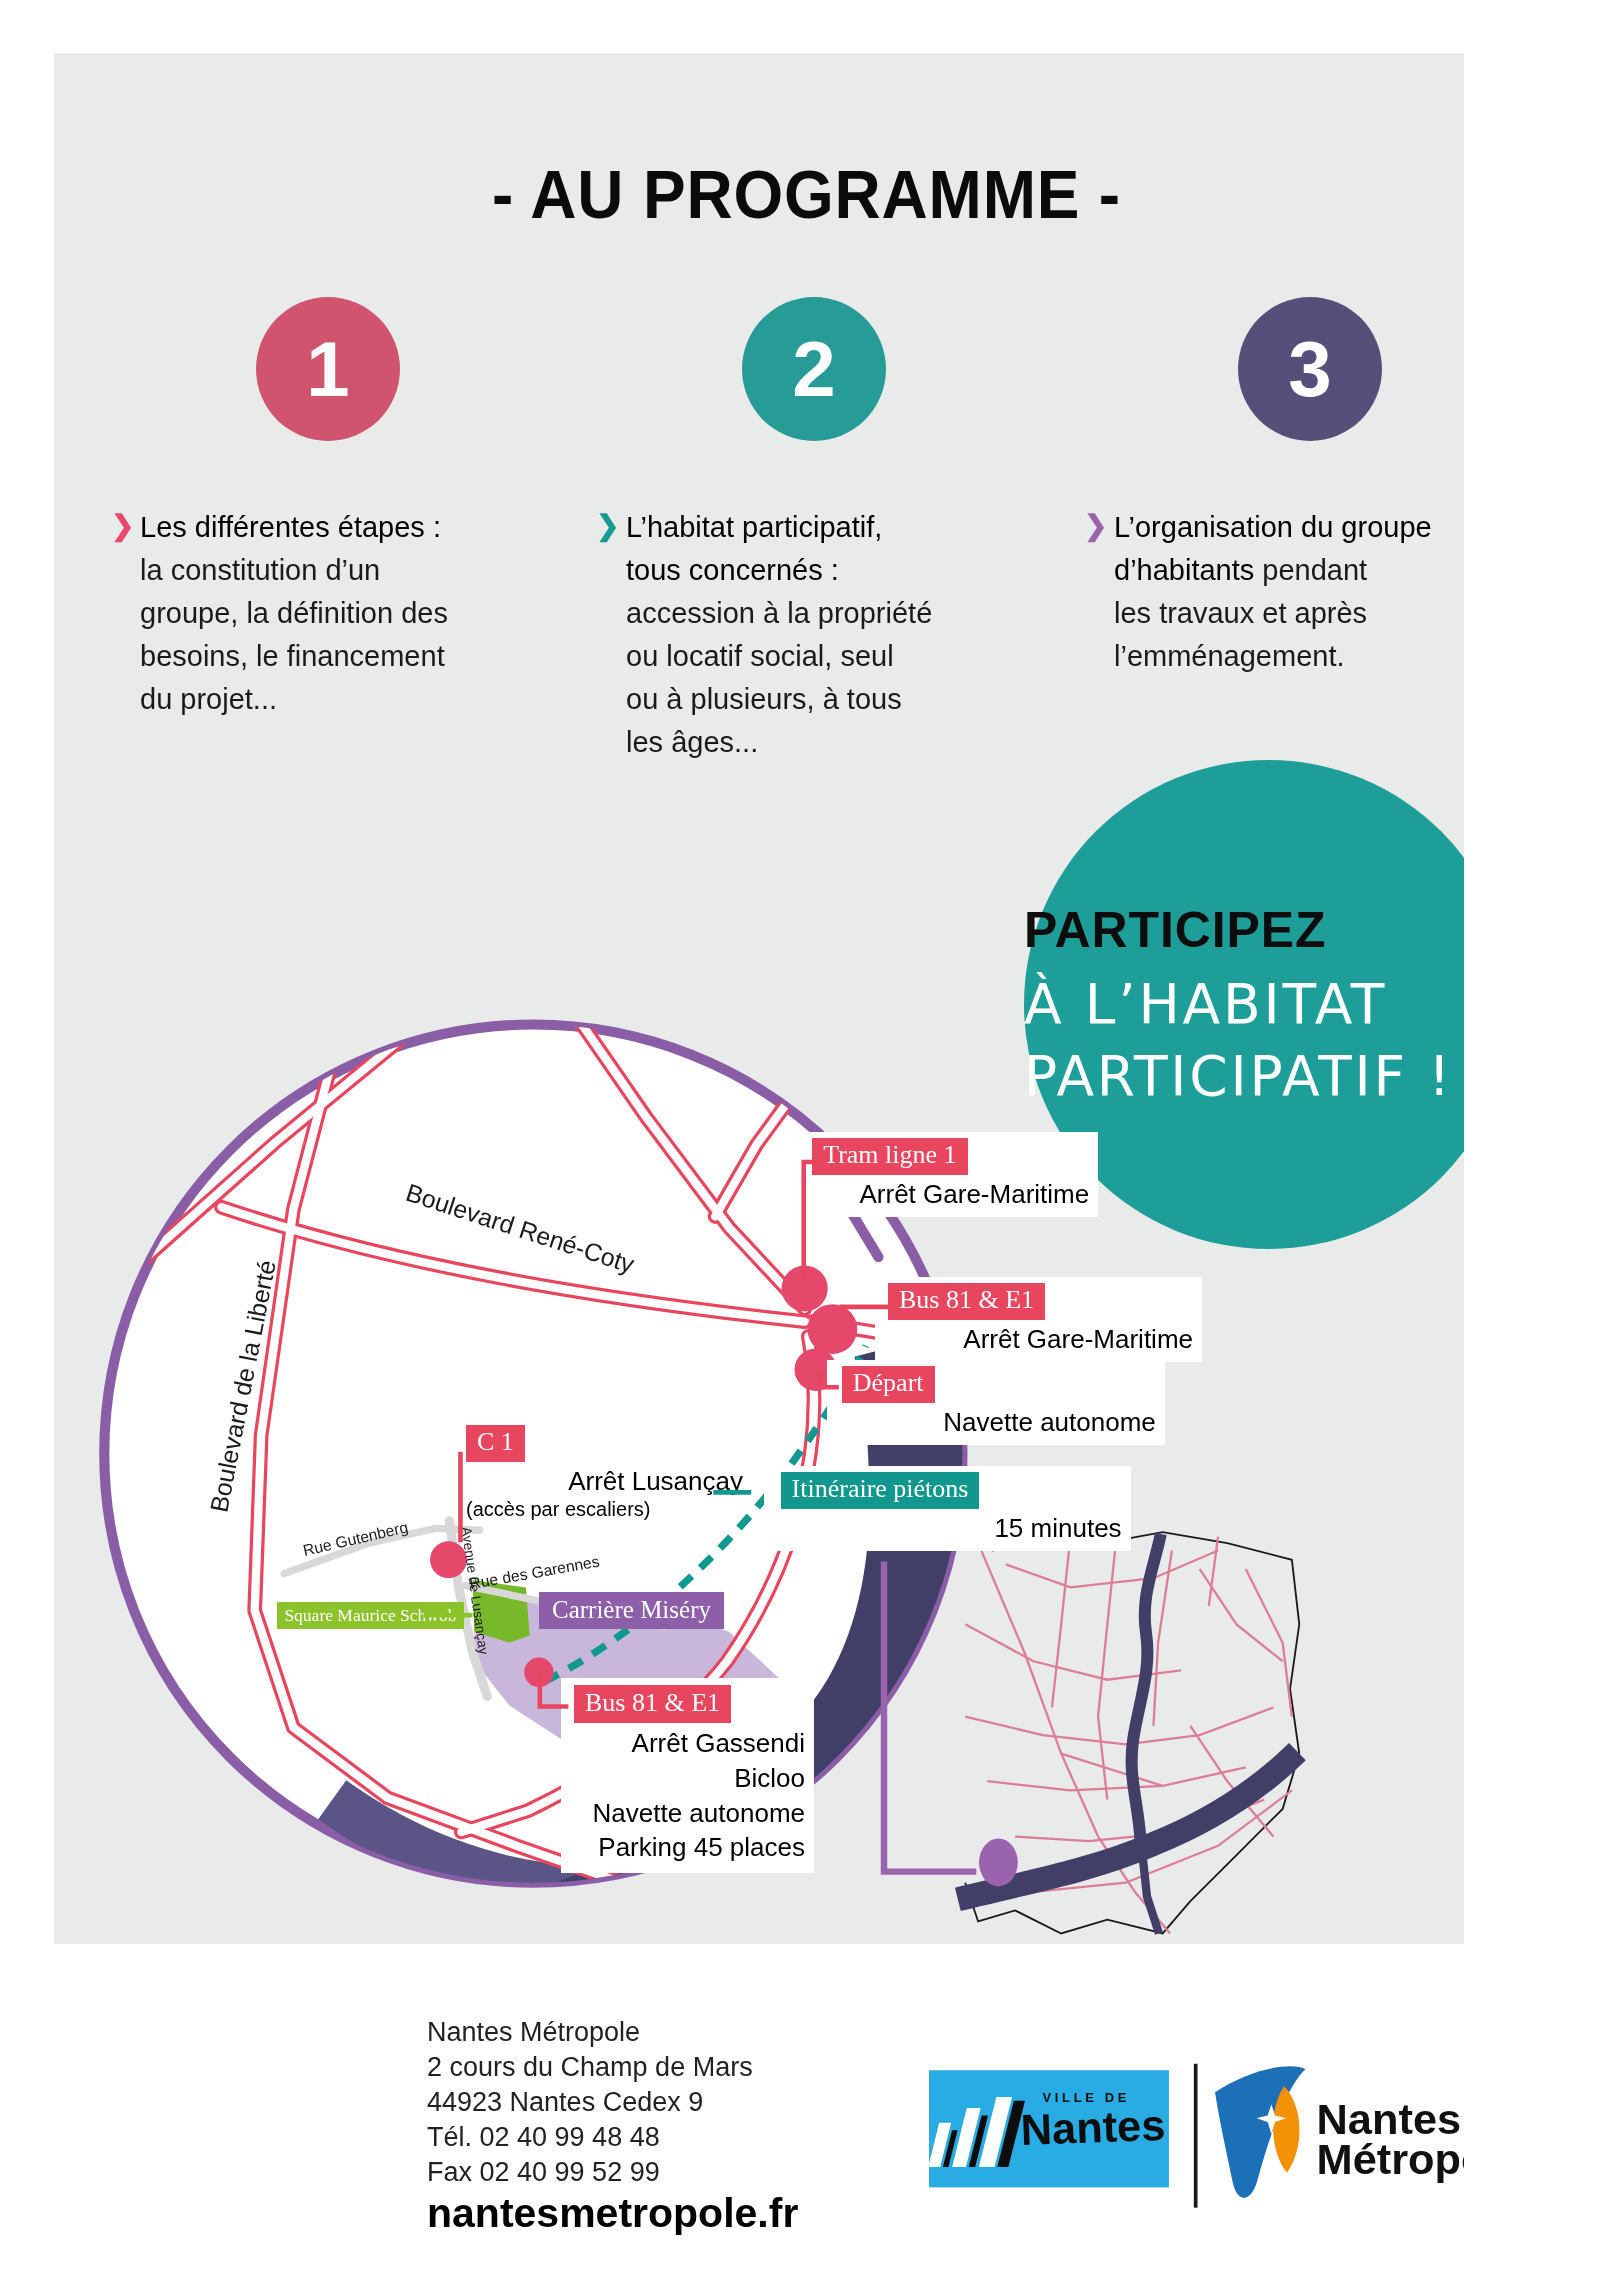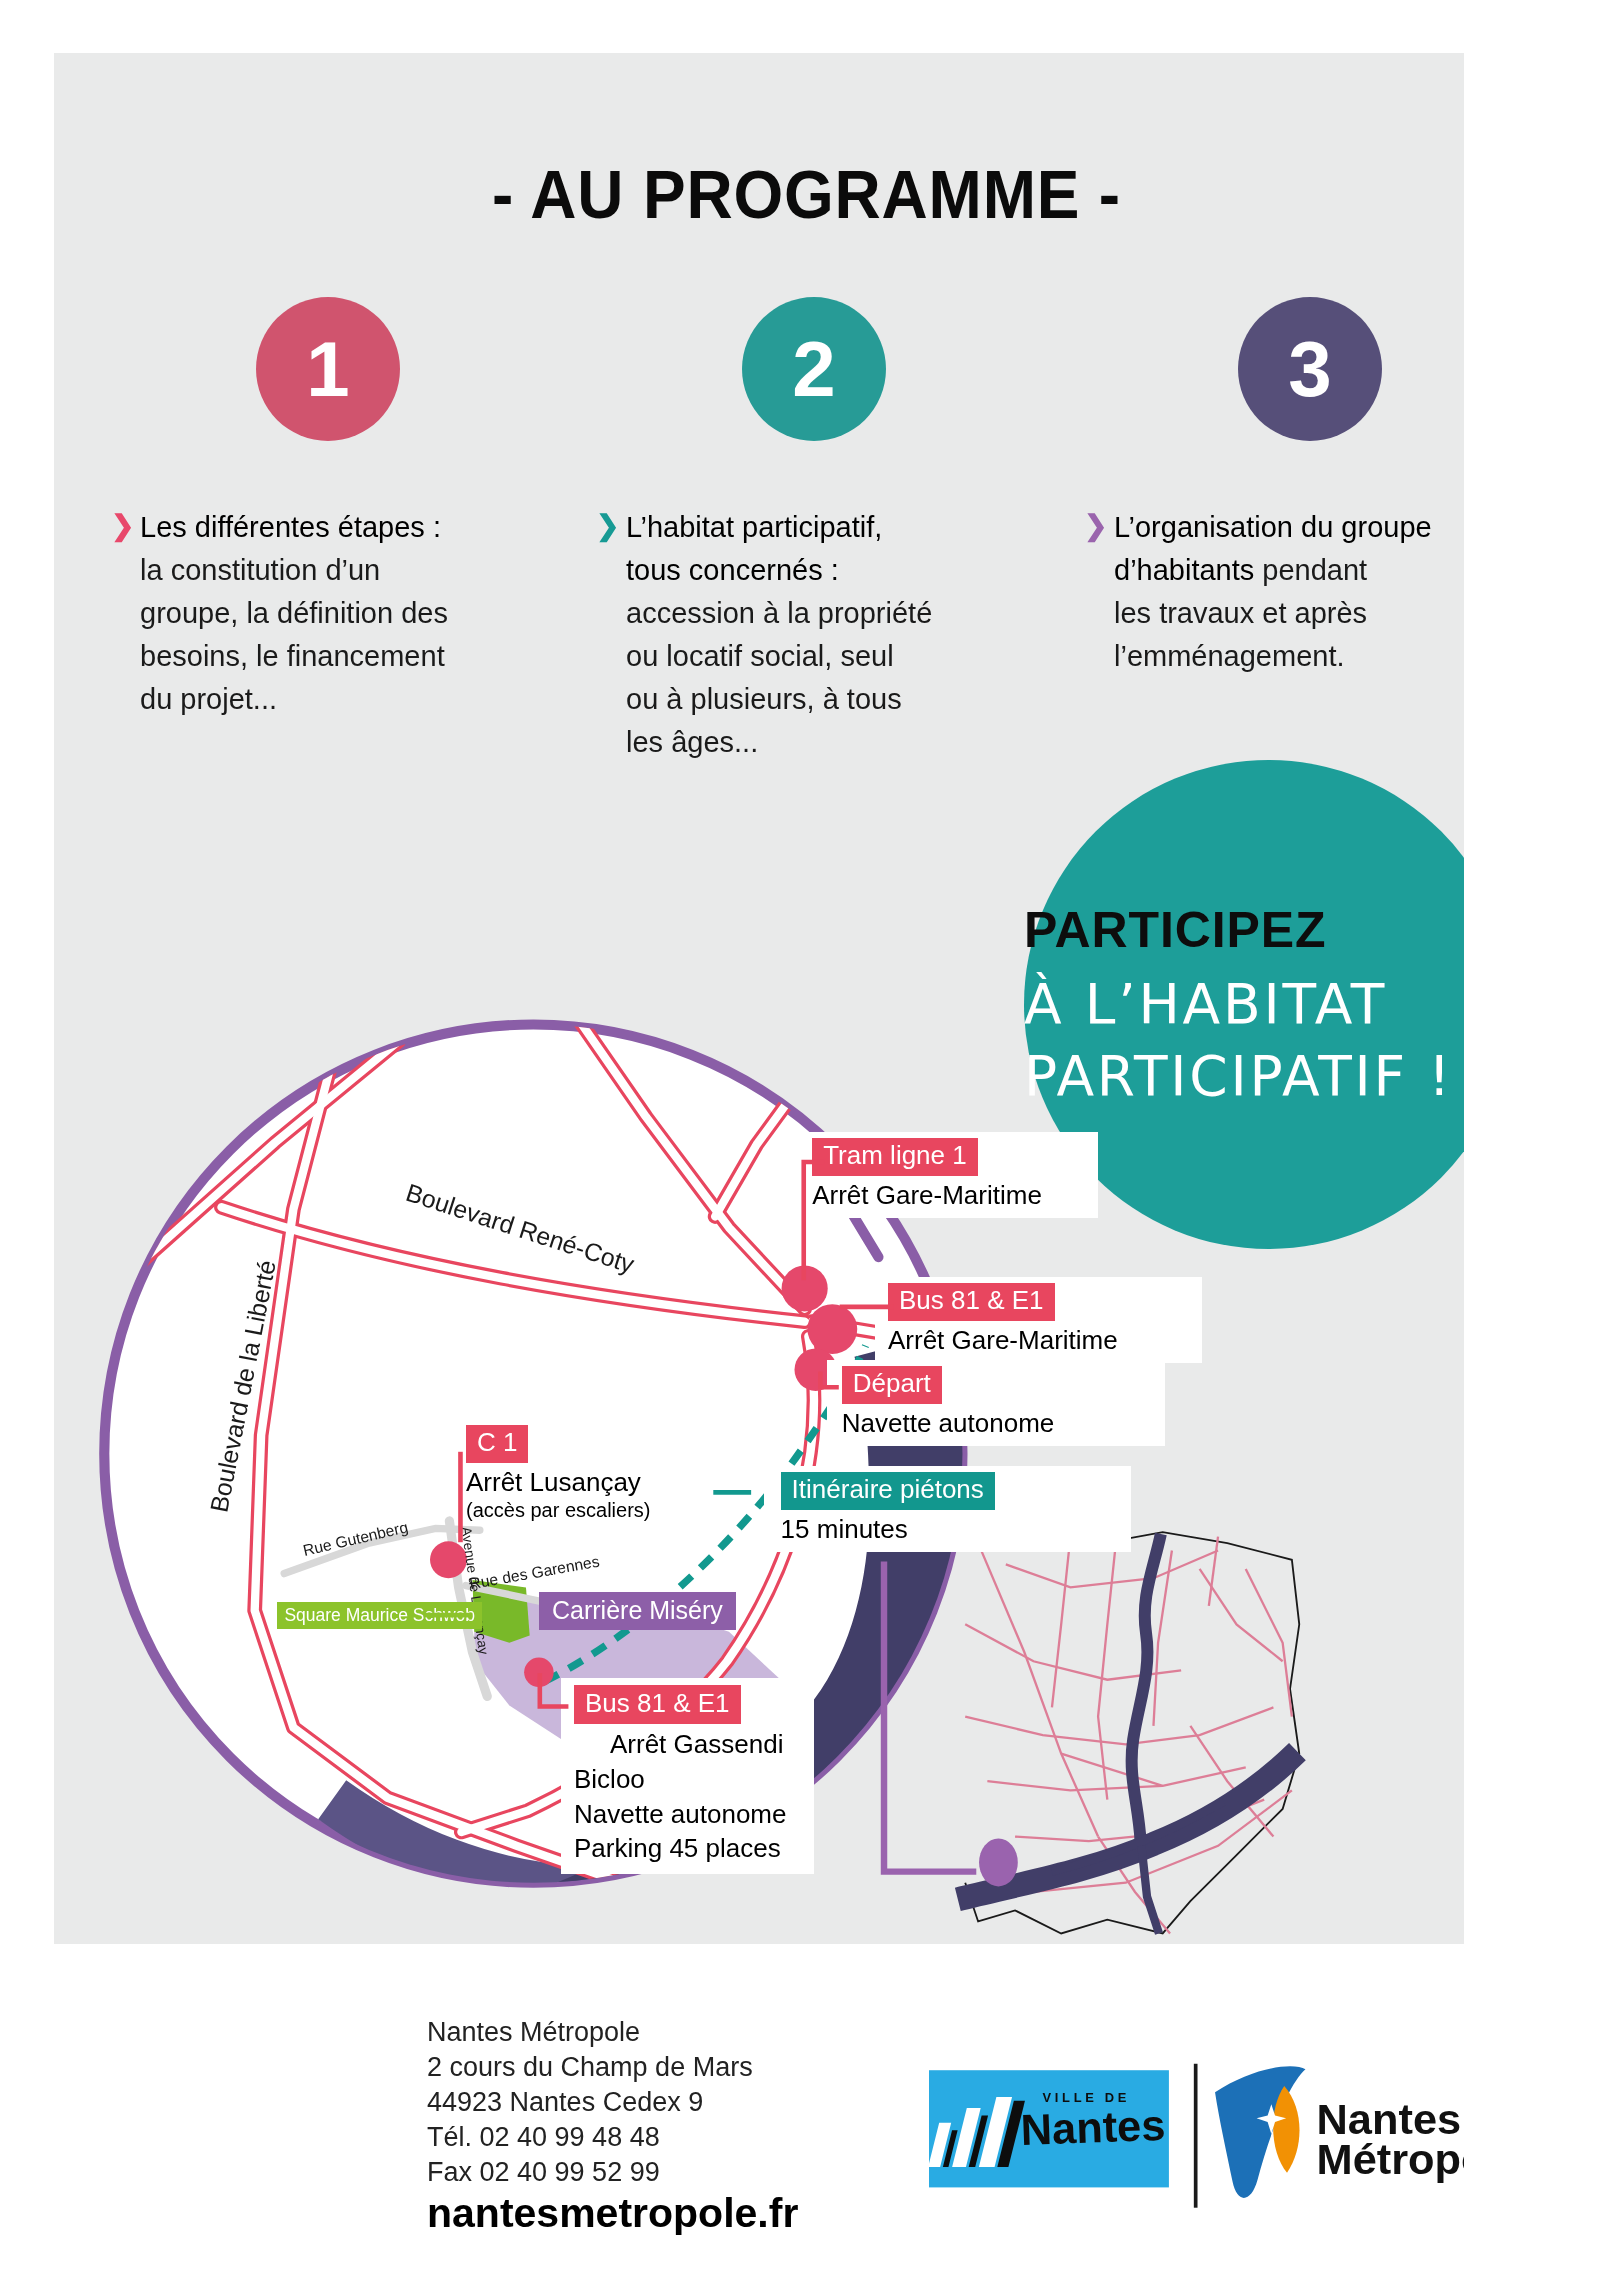--- a/index.html
+++ b/index.html
@@ -23,26 +23,26 @@
   .col2{left:626px;top:506px;}
   .col3{left:1114px;top:506px;}
   .b{font-weight:400;color:#000;}
   .participate{left:1024px;top:760px;width:489px;height:489px;border-radius:50%;background:#1d9e99;
                display:flex;flex-direction:column;align-items:flex-start;justify-content:center;text-align:center;}
   .p1{font-size:50px;font-weight:800;color:#0d0d0d;letter-spacing:0.9px;}
   .p2{font-size:55px;color:#fff;letter-spacing:2.8px;margin-top:13px;font-family:"DejaVu Sans",sans-serif;}
   .p3{font-size:55px;color:#fff;letter-spacing:2.8px;margin-top:7.4px;font-family:"DejaVu Sans",sans-serif;}
   .mapsvg{left:0;top:0;width:1613px;height:2289px;}
   .map-card{position:absolute;background:#ffffff;}
-  .badge{display:inline-block;color:#fff;font-size:26px;padding:2.8px 11px 4.6px 11px;white-space:nowrap;}
+  .badge{display:inline-block;color:#fff;font-size:26px;padding:2.8px 11px 4.6px 11px;white-space:nowrap;font-family:Liberation Serif, serif;}
   .badge-pink{background:#e8465f;}
   .badge-teal{background:#12978e;}
   .badge-purple{background:#8d5fa8;font-size:25px;padding:3.7px 13px 5.5px 13px;}
   .badge-green{background:#8cc32b;font-size:17.5px;padding:2.8px 7.4px 3.7px 7.4px;}
-  .mc-text{font-size:26px;color:#000;margin-top:3.7px;white-space:nowrap;}
+  .mc-text{font-size:26px;color:#000;margin-top:3.7px;white-space:nowrap;text-align:right;}
   .mc-sub{font-size:20px;color:#000;margin-top:1.8px;white-space:nowrap;}
   .footer-col{font-size:27px;line-height:35px;color:#222;white-space:nowrap;}
   .fsite{font-size:41px;font-weight:700;color:#000;margin-top:5.5px;}
   svg text{font-family:"Liberation Sans",sans-serif;}
 </style>
 </head>
 <body>
 
 <div class="page">
 

